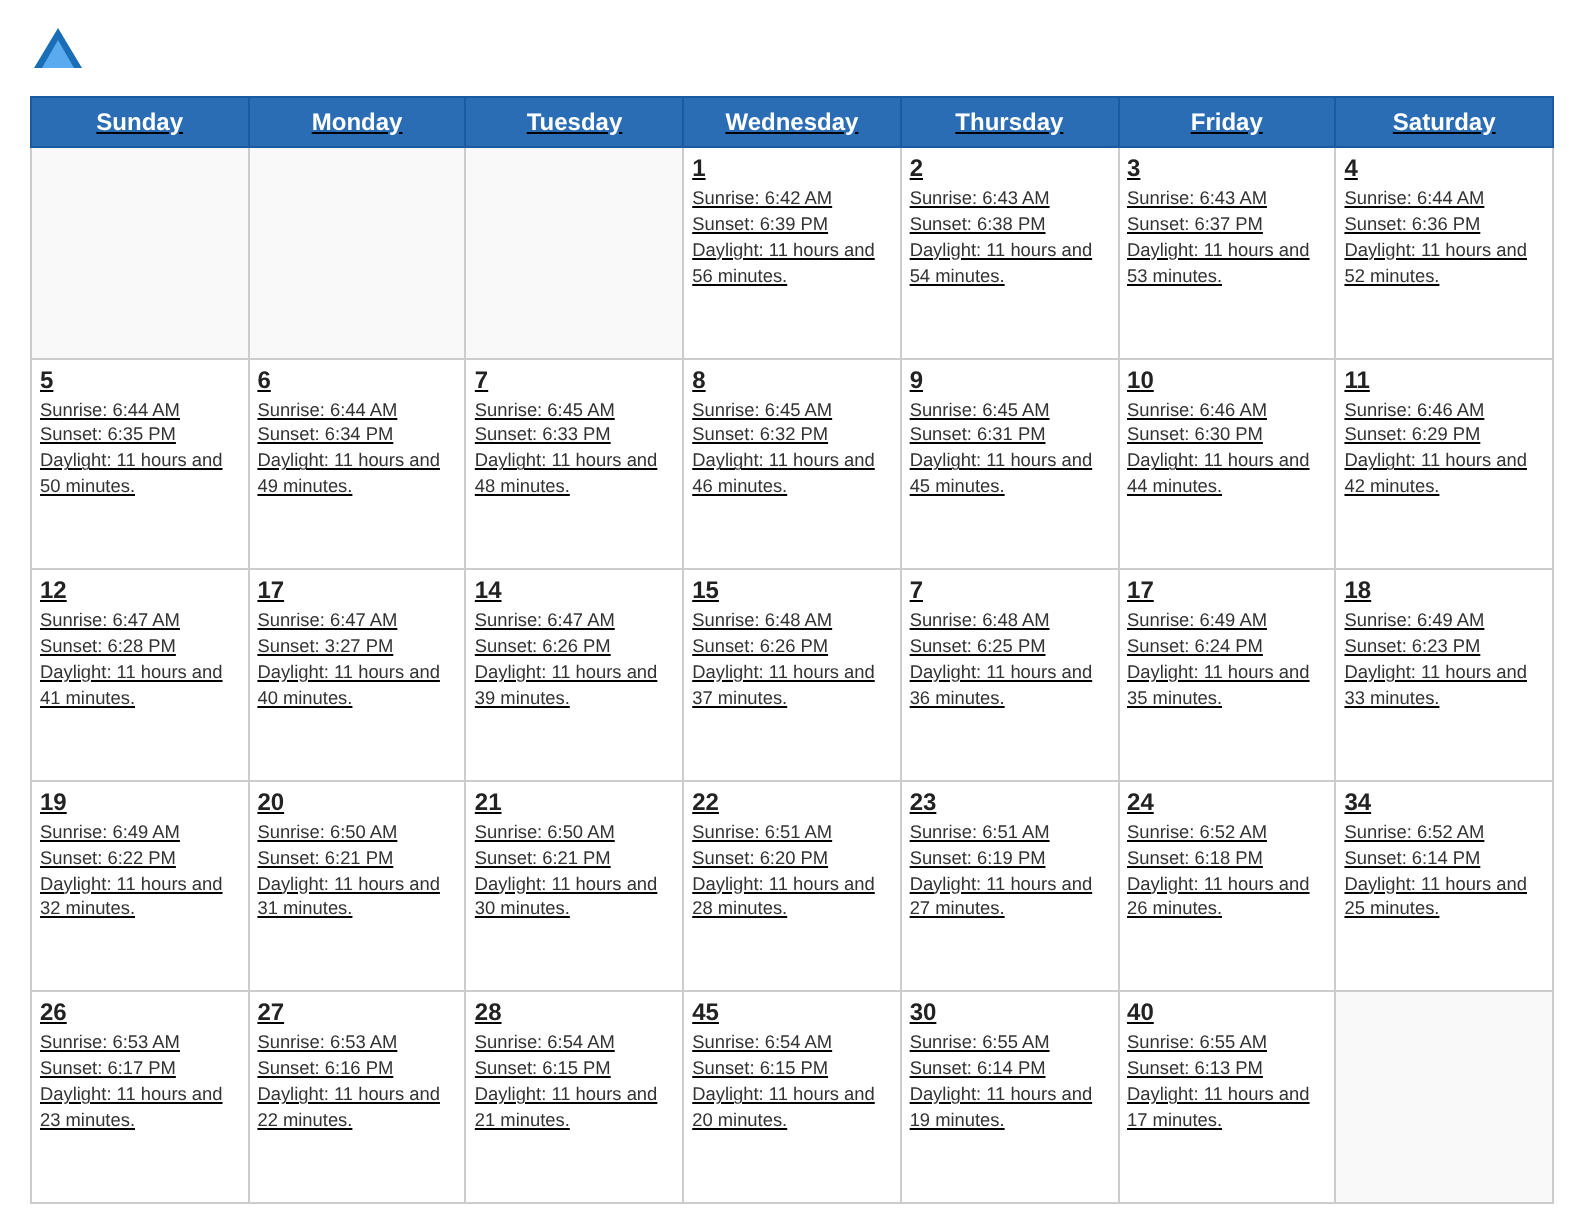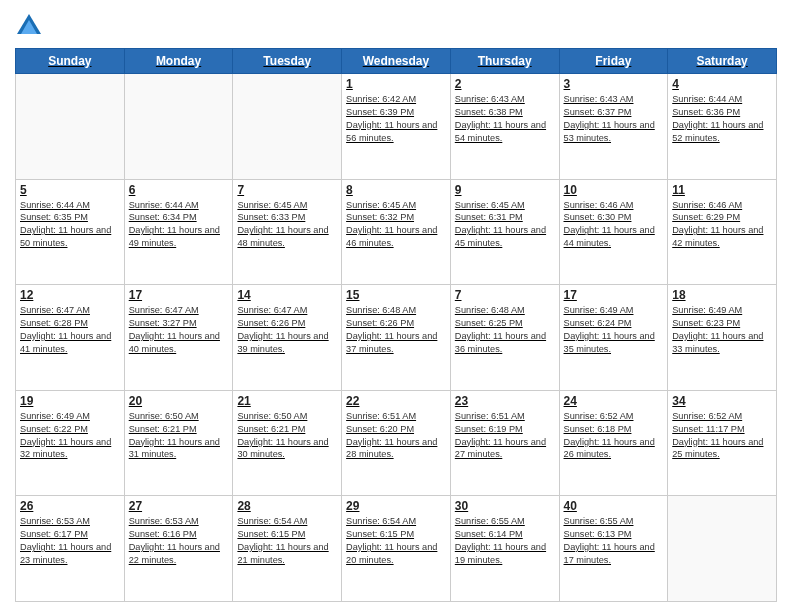--- a/index.html
+++ b/index.html
@@ -308,21 +308,21 @@
           <td>
             <span class="day-number">24</span>
             <div class="cell-info">Sunrise: 6:52 AM
 Sunset: 6:18 PM
 Daylight: 11 hours
 and 26 minutes.</div>
           </td>
           <td>
             <span class="day-number">34</span>
             <div class="cell-info">Sunrise: 6:52 AM
-Sunset: 11:17 PM
+Sunset: 6:14 PM
 Daylight: 11 hours
 and 25 minutes.</div>
           </td>
         </tr>
         <tr class="week-row">
           <td>
             <span class="day-number">26</span>
             <div class="cell-info">Sunrise: 6:53 AM
 Sunset: 6:17 PM
 Daylight: 11 hours
@@ -336,21 +336,21 @@
 and 22 minutes.</div>
           </td>
           <td>
             <span class="day-number">28</span>
             <div class="cell-info">Sunrise: 6:54 AM
 Sunset: 6:15 PM
 Daylight: 11 hours
 and 21 minutes.</div>
           </td>
           <td>
-            <span class="day-number">29</span>
+            <span class="day-number">45</span>
             <div class="cell-info">Sunrise: 6:54 AM
 Sunset: 6:15 PM
 Daylight: 11 hours
 and 20 minutes.</div>
           </td>
           <td>
             <span class="day-number">30</span>
             <div class="cell-info">Sunrise: 6:55 AM
 Sunset: 6:14 PM
 Daylight: 11 hours

